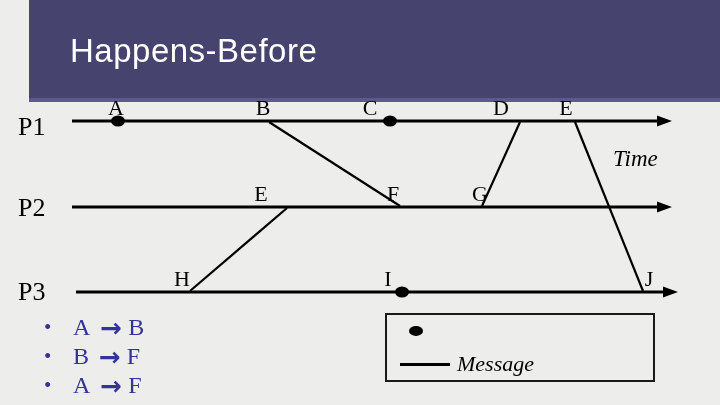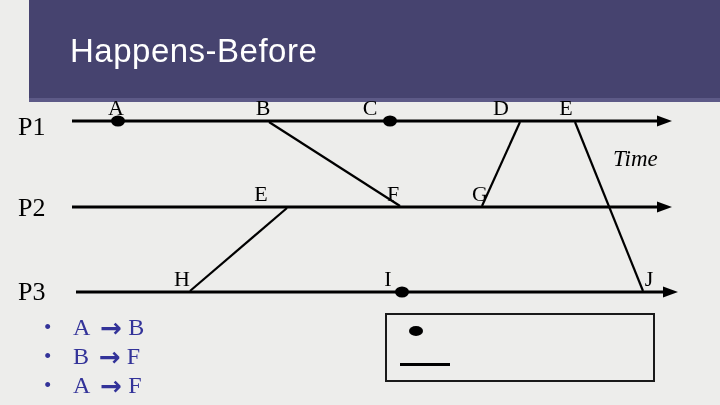--- a/index.html
+++ b/index.html
@@ -132,15 +132,16 @@
       <span class="bdot">•</span>
       <span class="bfrom">A</span>
       <span class="barrow">→</span>
       <span class="bto">F</span>
     </li>
   </ul>
 
   <div class="legend">
     <span class="legend-dot"></span>
     <span class="legend-line"></span>
+    <span class="legend-message-text">Message</span>
   </div>
 
 </div>
 
 </body></html>

